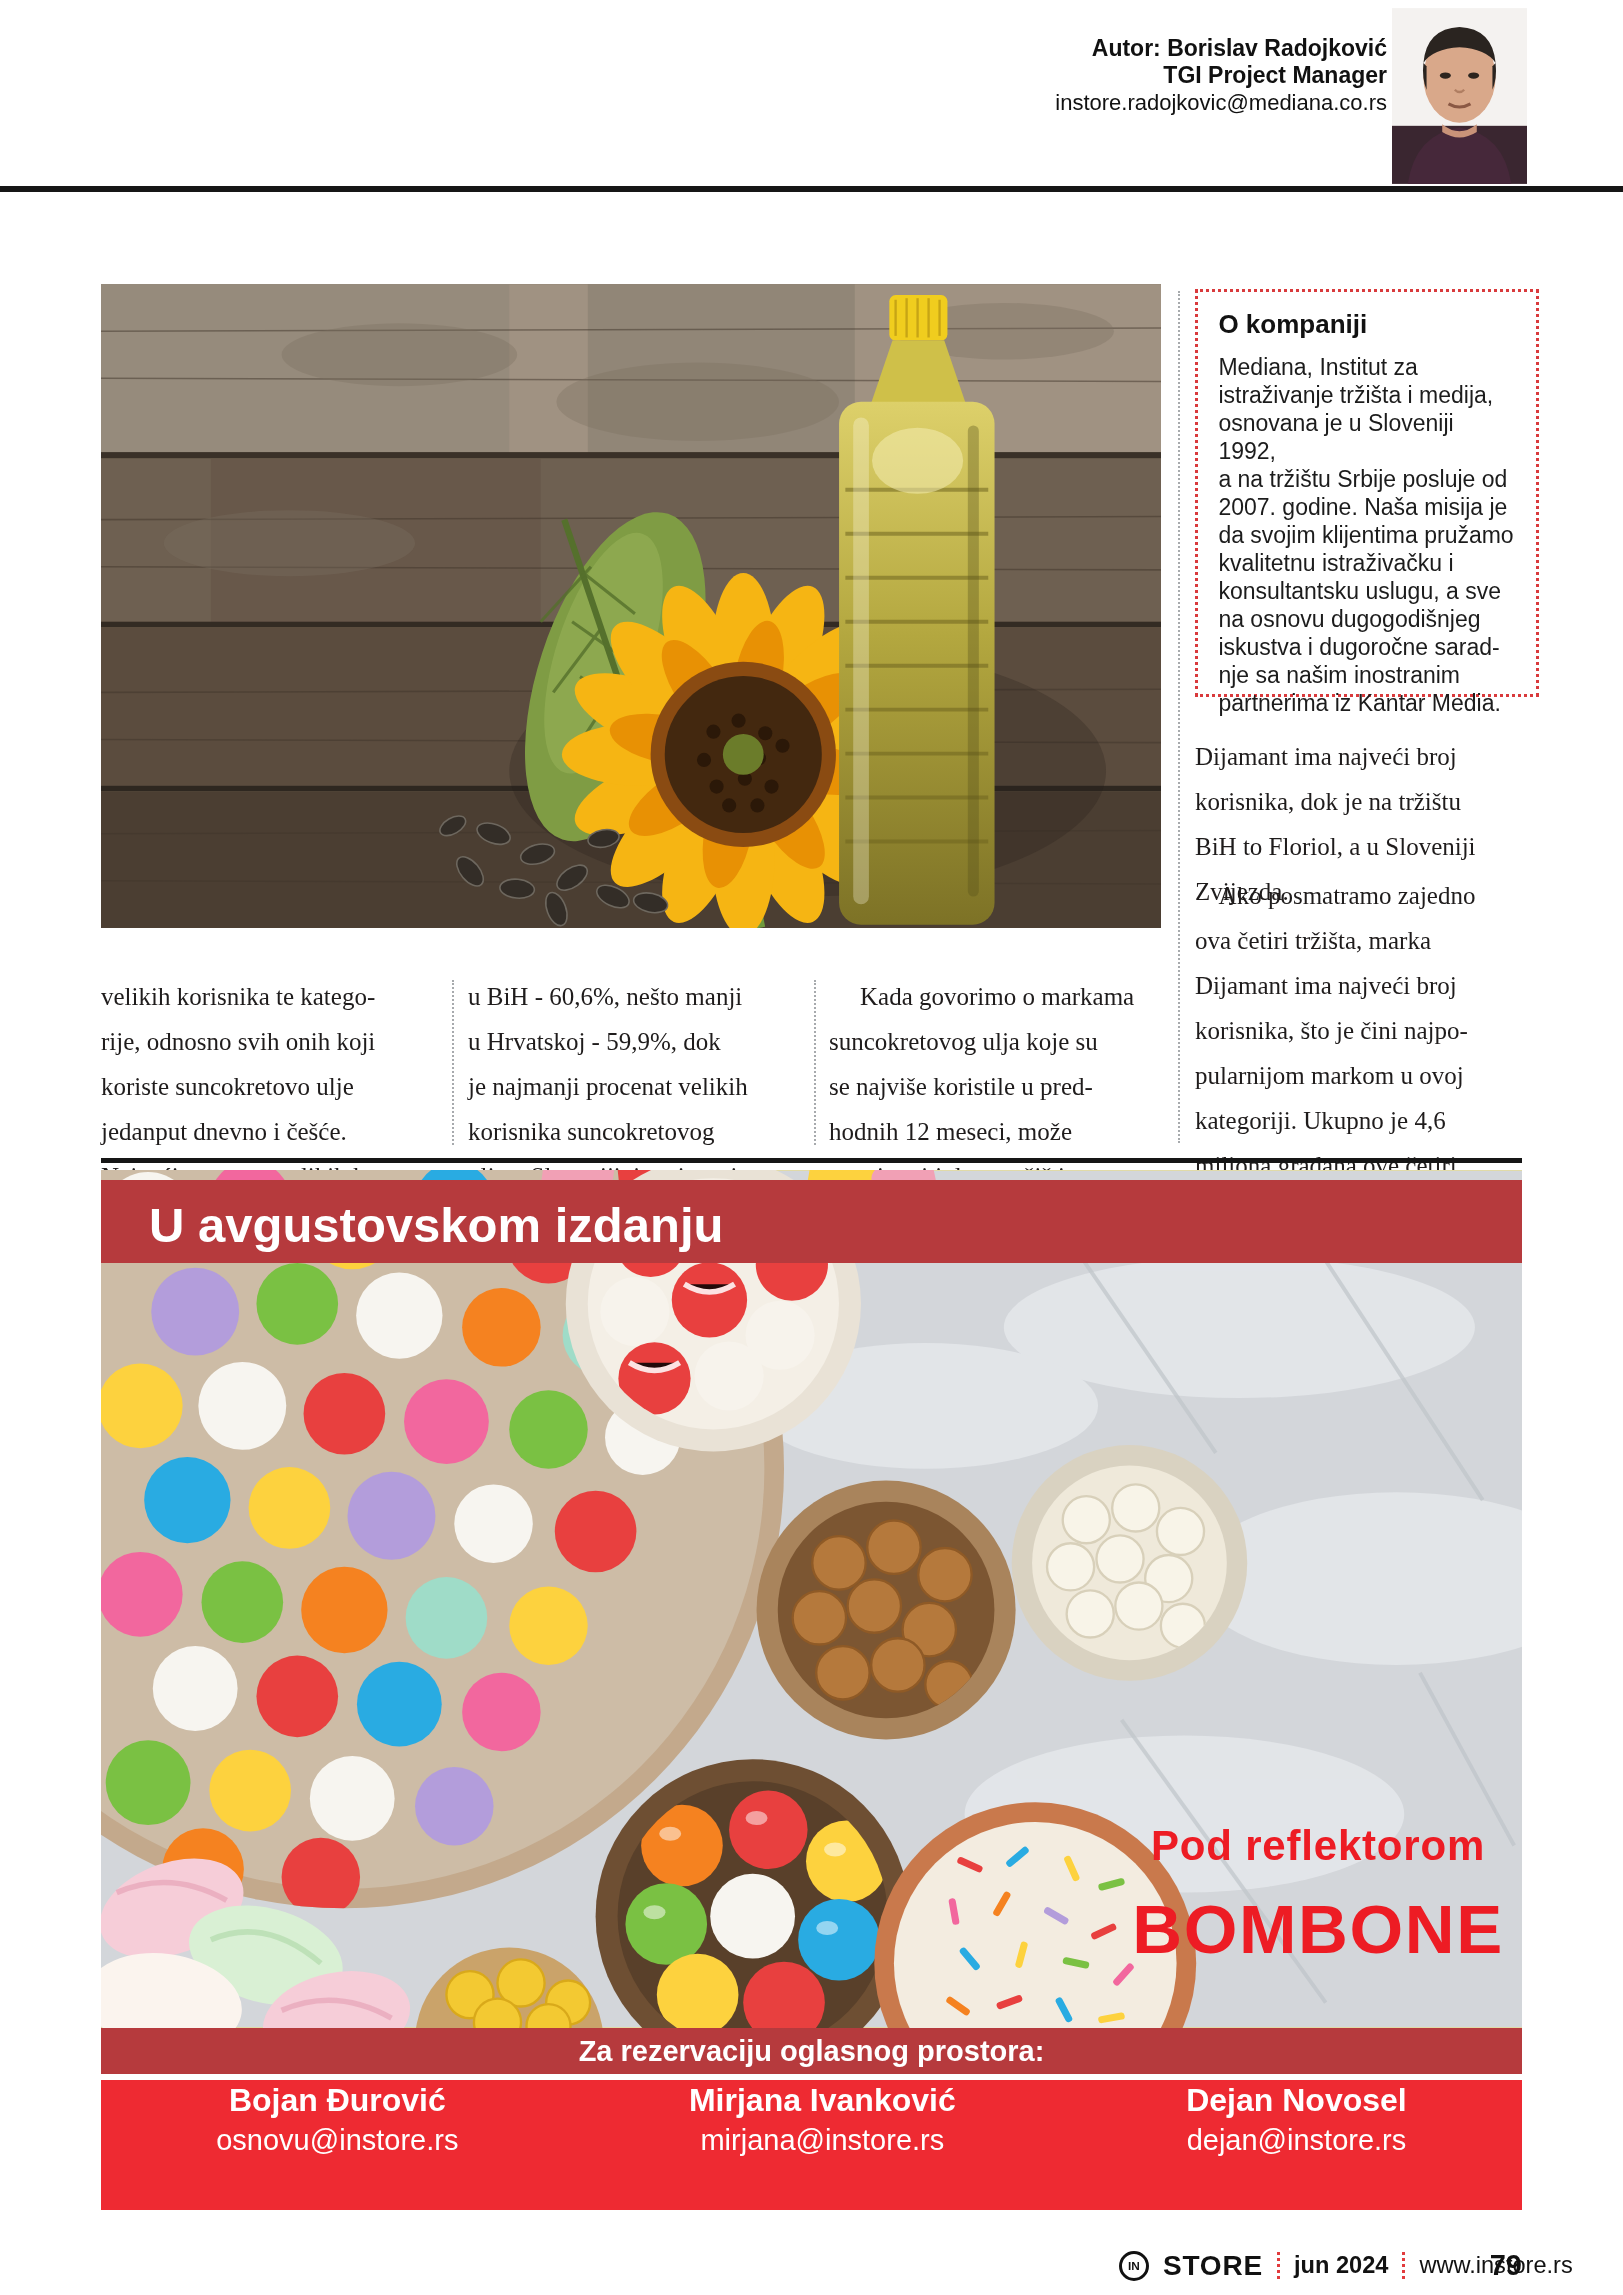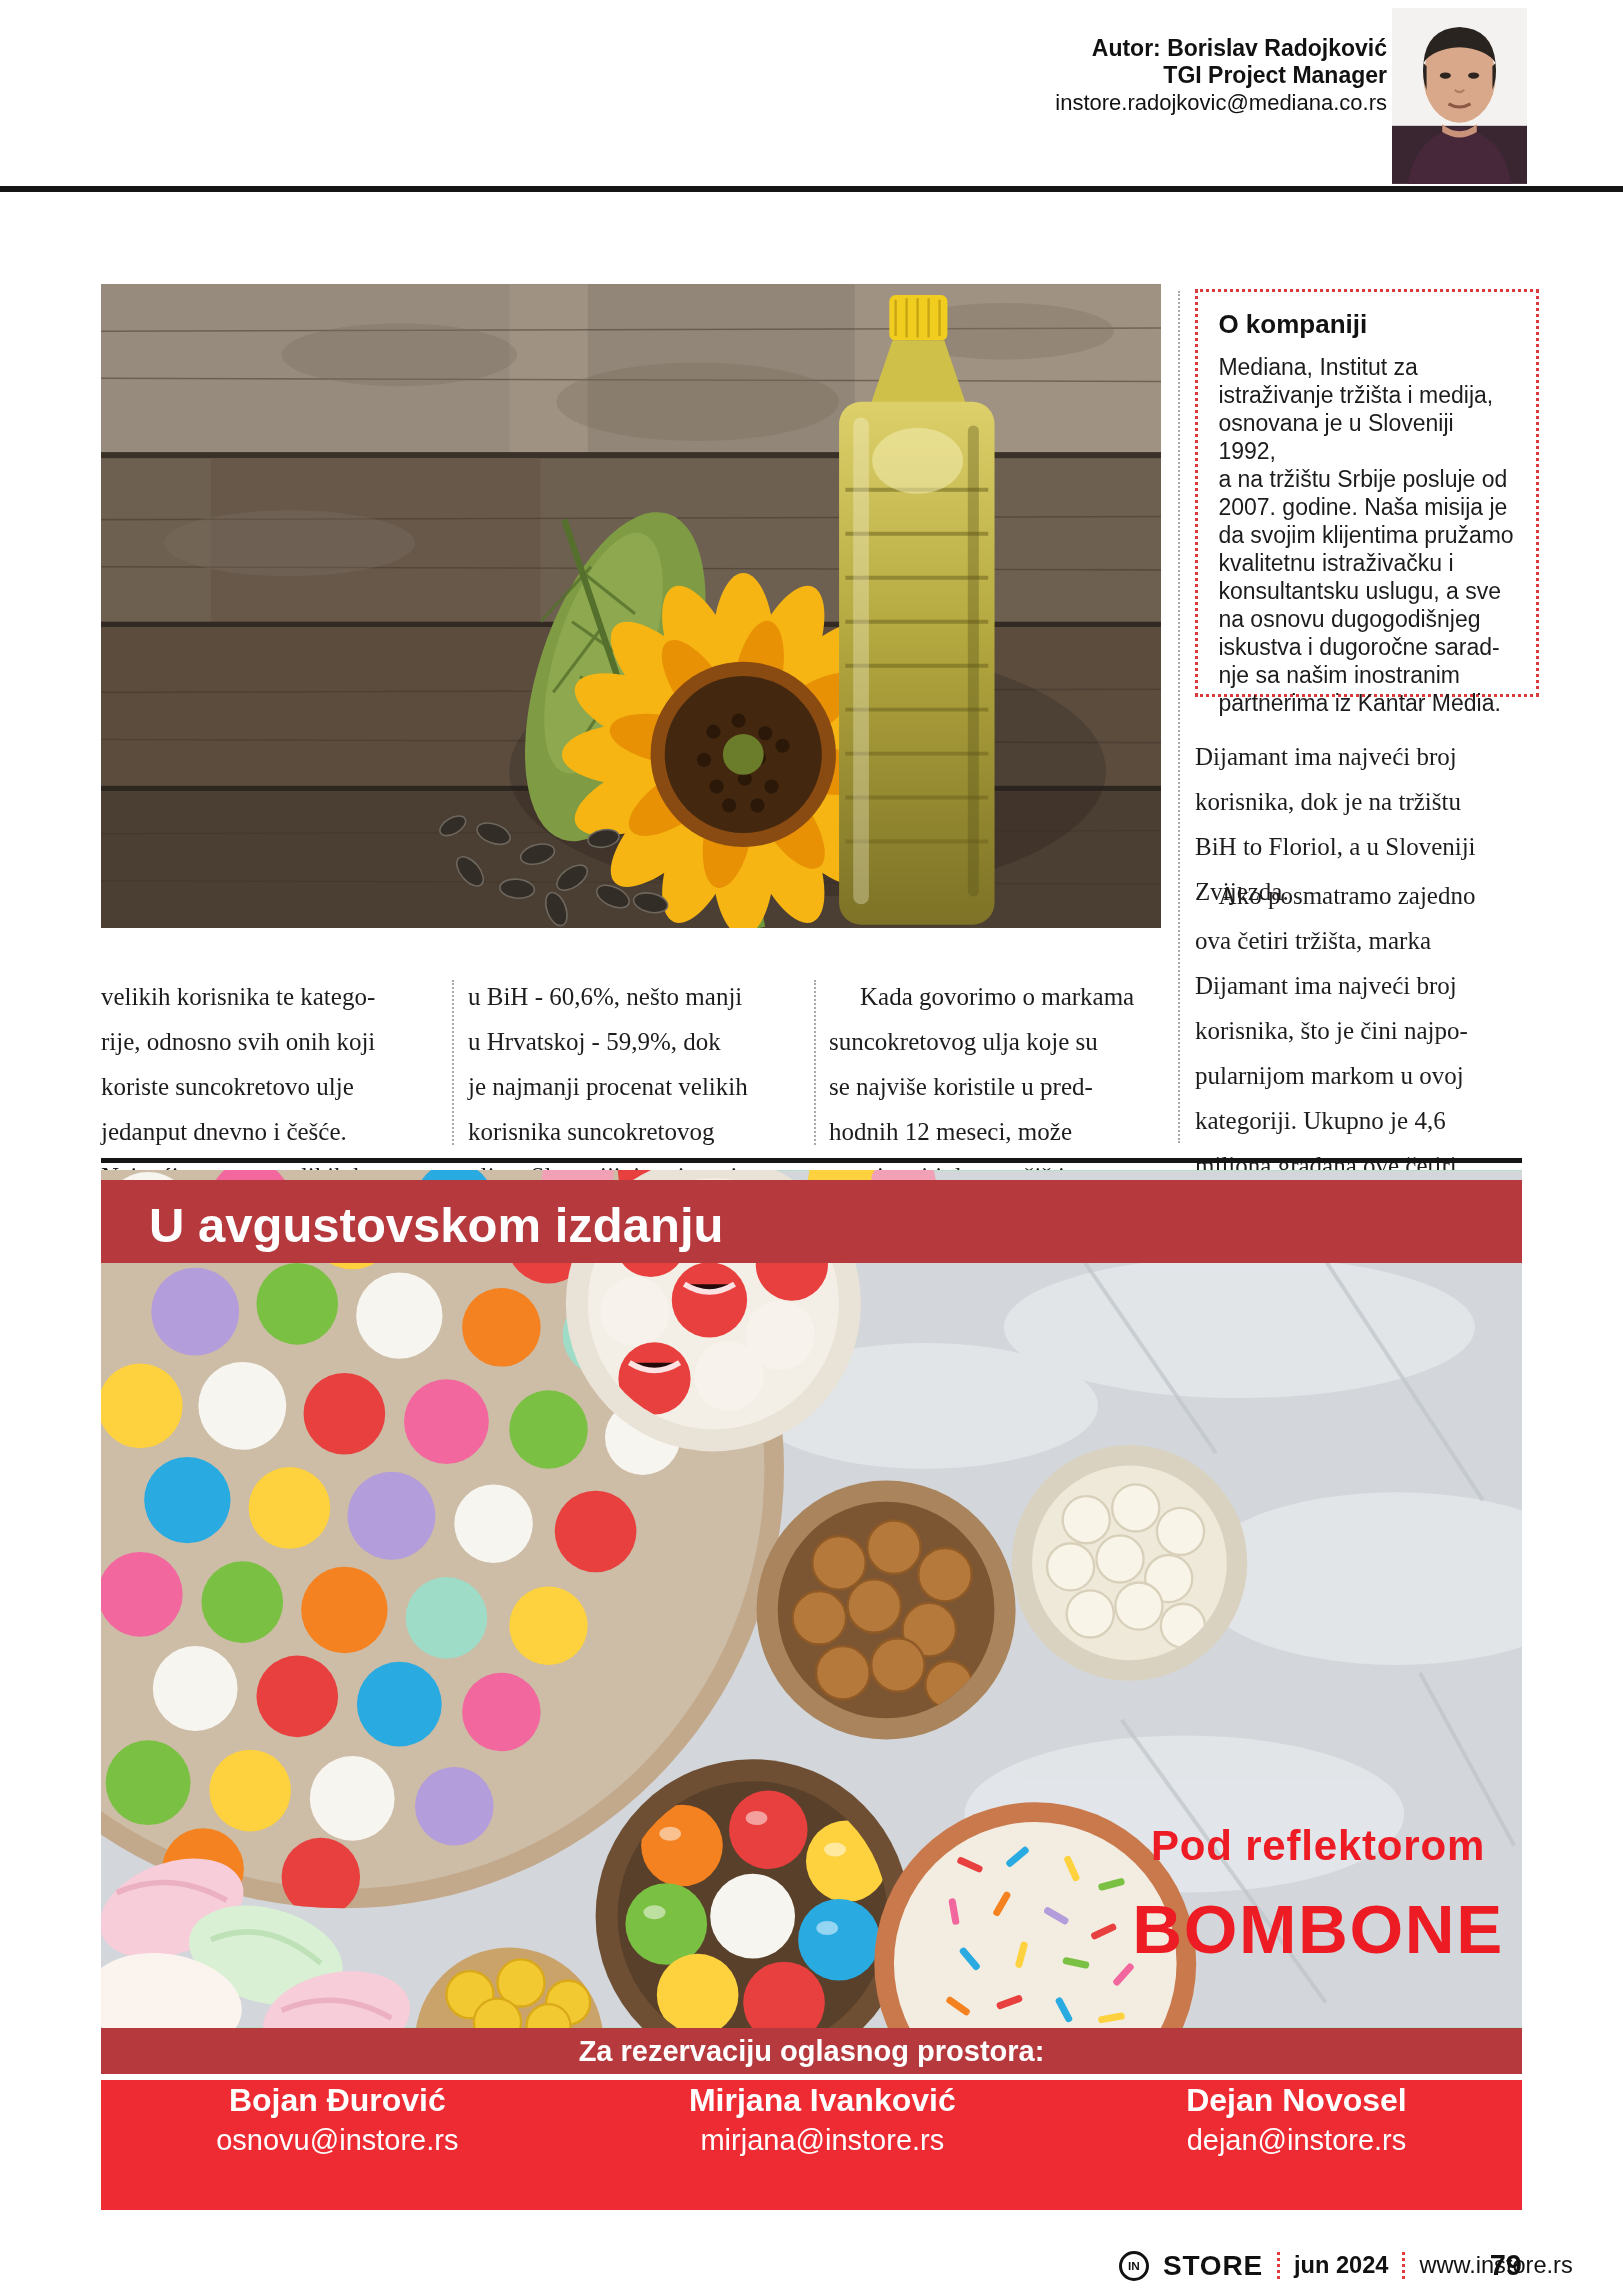--- a/index.html
+++ b/index.html
@@ -35,21 +35,21 @@
   .side-para1{top:734px;left:1195px;width:346px;}
   .side-para2{top:873px;left:1195px;width:346px;text-indent:23.6px;}
   .col{top:974px;width:339px;}
   .col-1{left:101px;}
   .col-2{left:468px;}
   .col-3{left:829px;text-indent:31px;}
 
   .rule-2{top:1158px;left:101px;width:1421px;height:4.7px;background:#161616;}
 
   
-  .photo-candy{top:1170px;left:101px;width:1421px;height:858px;overflow:hidden;background:#86efac;}
+  .photo-candy{top:1170px;left:101px;width:1421px;height:858px;overflow:hidden;background:#fde047;}
   .banner{top:1180px;left:101px;width:1421px;height:83px;background:#b63a3d;}
   .banner-label{margin:4px;padding-left:44px;line-height:83px;font-size:49px;font-weight:bold;color:#ffffff;}
   .spotlight{top:1822px;left:1099px;width:440px;text-align:center;}
   .spotlight-label{font-size:42px;font-weight:bold;color:#ed1c24;letter-spacing:0.8px;margin:0;}
   .spotlight-title{font-size:69px;font-weight:bold;color:#ed1c24;letter-spacing:1.6px;margin:20.4px 0 0 0;}
 
   .reserve-bar{top:2028px;left:101px;width:1421px;height:46px;background:#b63a3d;
                display:flex;align-items:center;justify-content:center;}
   .reserve-label{color:#fff;font-weight:bold;font-size:29px;margin:0;}
   .contacts-bar{top:2080px;left:101px;width:1421px;height:130px;background:#ee2a32;

